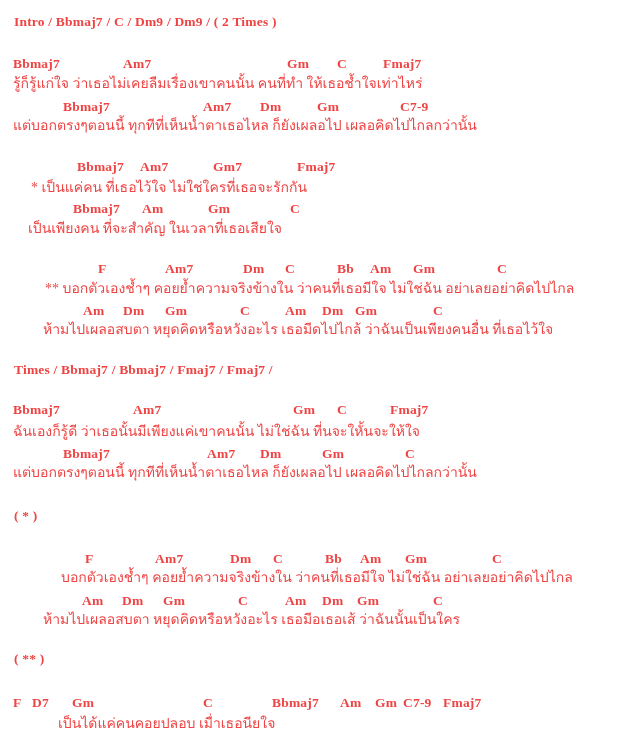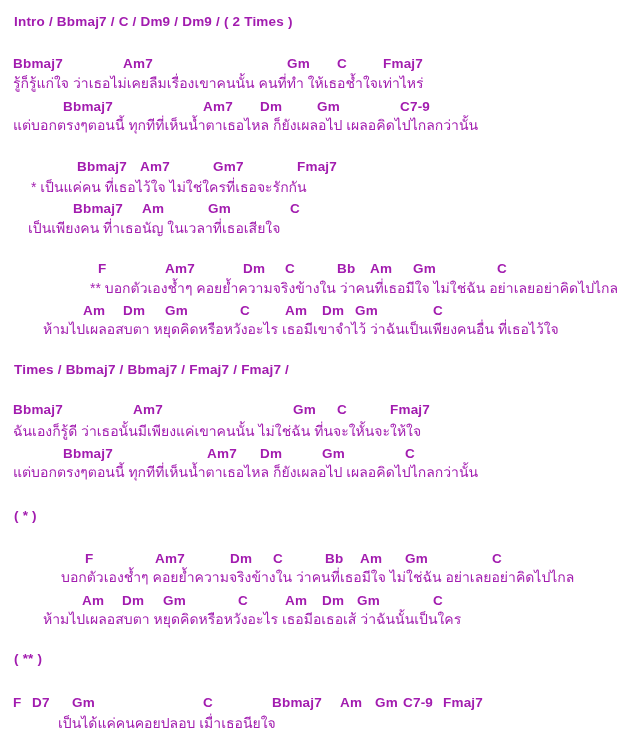--- a/index.html
+++ b/index.html
@@ -1,22 +1,22 @@
 <!DOCTYPE html>
 <html><head>
 <meta charset="utf-8">
 <style>
   html,body{margin:0;padding:0;background:#ffffff;}
   #page{
     position:relative;
     width:620px;height:750px;
     background:#ffffff;
     overflow:hidden;
-    font-family:Liberation Sans, sans-serif;
-    color:#a21caf;
+    font-family:Liberation Serif, serif;
+    color:#ef4444;
   }
   .line{position:absolute;left:0;width:620px;height:20px;white-space:nowrap;}
   .label-text{
     position:absolute;
     font-weight:bold;
     font-size:13.5px;
     letter-spacing:0.2px;
   }
   .chord{
     position:absolute;
@@ -67,47 +67,47 @@
       <div class="line" style="top: 176px;">
         <span class="lyric-text" style="left: 31px;">* เป็นแค่คน   ที่เธอไว้ใจ ไม่ใช่ใครที่เธอจะรักกัน</span>
       </div>
       <div class="line" style="top: 201px;">
         <span class="chord" style="left: 73px;">Bbmaj7</span>
         <span class="chord" style="left: 142px;">Am</span>
         <span class="chord" style="left: 208px;">Gm</span>
         <span class="chord" style="left: 290px;">C</span>
       </div>
       <div class="line" style="top: 217px;">
-        <span class="lyric-text" style="left: 28px;">เป็นเพียงคน  ที่าเธอนัญ ในเวลาที่เธอเสียใจ</span>
+        <span class="lyric-text" style="left: 28px;">เป็นเพียงคน  ที่จะสำคัญ ในเวลาที่เธอเสียใจ</span>
       </div>
       <div class="line" style="top: 261px;">
         <span class="chord" style="left: 98px;">F</span>
         <span class="chord" style="left: 165px;">Am7</span>
         <span class="chord" style="left: 243px;">Dm</span>
         <span class="chord" style="left: 285px;">C</span>
         <span class="chord" style="left: 337px;">Bb</span>
         <span class="chord" style="left: 370px;">Am</span>
         <span class="chord" style="left: 413px;">Gm</span>
         <span class="chord" style="left: 497px;">C</span>
       </div>
       <div class="line" style="top: 277px;">
-        <span class="lyric-text" style="left: 45px; margin-left: 45px;">** บอกตัวเองช้ำๆ คอยย้ำความจริงข้างใน  ว่าคนที่เธอมีใจ ไม่ใช่ฉัน อย่าเลยอย่าคิดไปไกล</span>
+        <span class="lyric-text" style="left: 45px;">** บอกตัวเองช้ำๆ คอยย้ำความจริงข้างใน  ว่าคนที่เธอมีใจ ไม่ใช่ฉัน อย่าเลยอย่าคิดไปไกล</span>
       </div>
       <div class="line" style="top: 303px;">
         <span class="chord" style="left: 83px;">Am</span>
         <span class="chord" style="left: 123px;">Dm</span>
         <span class="chord" style="left: 165px;">Gm</span>
         <span class="chord" style="left: 240px;">C</span>
         <span class="chord" style="left: 285px;">Am</span>
         <span class="chord" style="left: 322px;">Dm</span>
         <span class="chord" style="left: 355px;">Gm</span>
         <span class="chord" style="left: 433px;">C</span>
       </div>
       <div class="line" style="top: 318px;">
-        <span class="lyric-text" style="left: 43px;">ห้ามไปเผลอสบตา หยุดคิดหรือหวังอะไร  เธอมีเขาจำไว้  ว่าฉันเป็นเพียงคนอื่น ที่เธอไว้ใจ</span>
+        <span class="lyric-text" style="left: 43px;">ห้ามไปเผลอสบตา หยุดคิดหรือหวังอะไร  เธอมีดไปไกล้  ว่าฉันเป็นเพียงคนอื่น ที่เธอไว้ใจ</span>
       </div>
       <div class="line" style="top: 362px;">
         <span class="label-text" style="left: 14px;">Times  / Bbmaj7 / Bbmaj7 / Fmaj7 / Fmaj7 /</span>
       </div>
       <div class="line" style="top: 402px;">
         <span class="chord" style="left: 13px;">Bbmaj7</span>
         <span class="chord" style="left: 133px;">Am7</span>
         <span class="chord" style="left: 293px;">Gm</span>
         <span class="chord" style="left: 337px;">C</span>
         <span class="chord" style="left: 390px;">Fmaj7</span>

